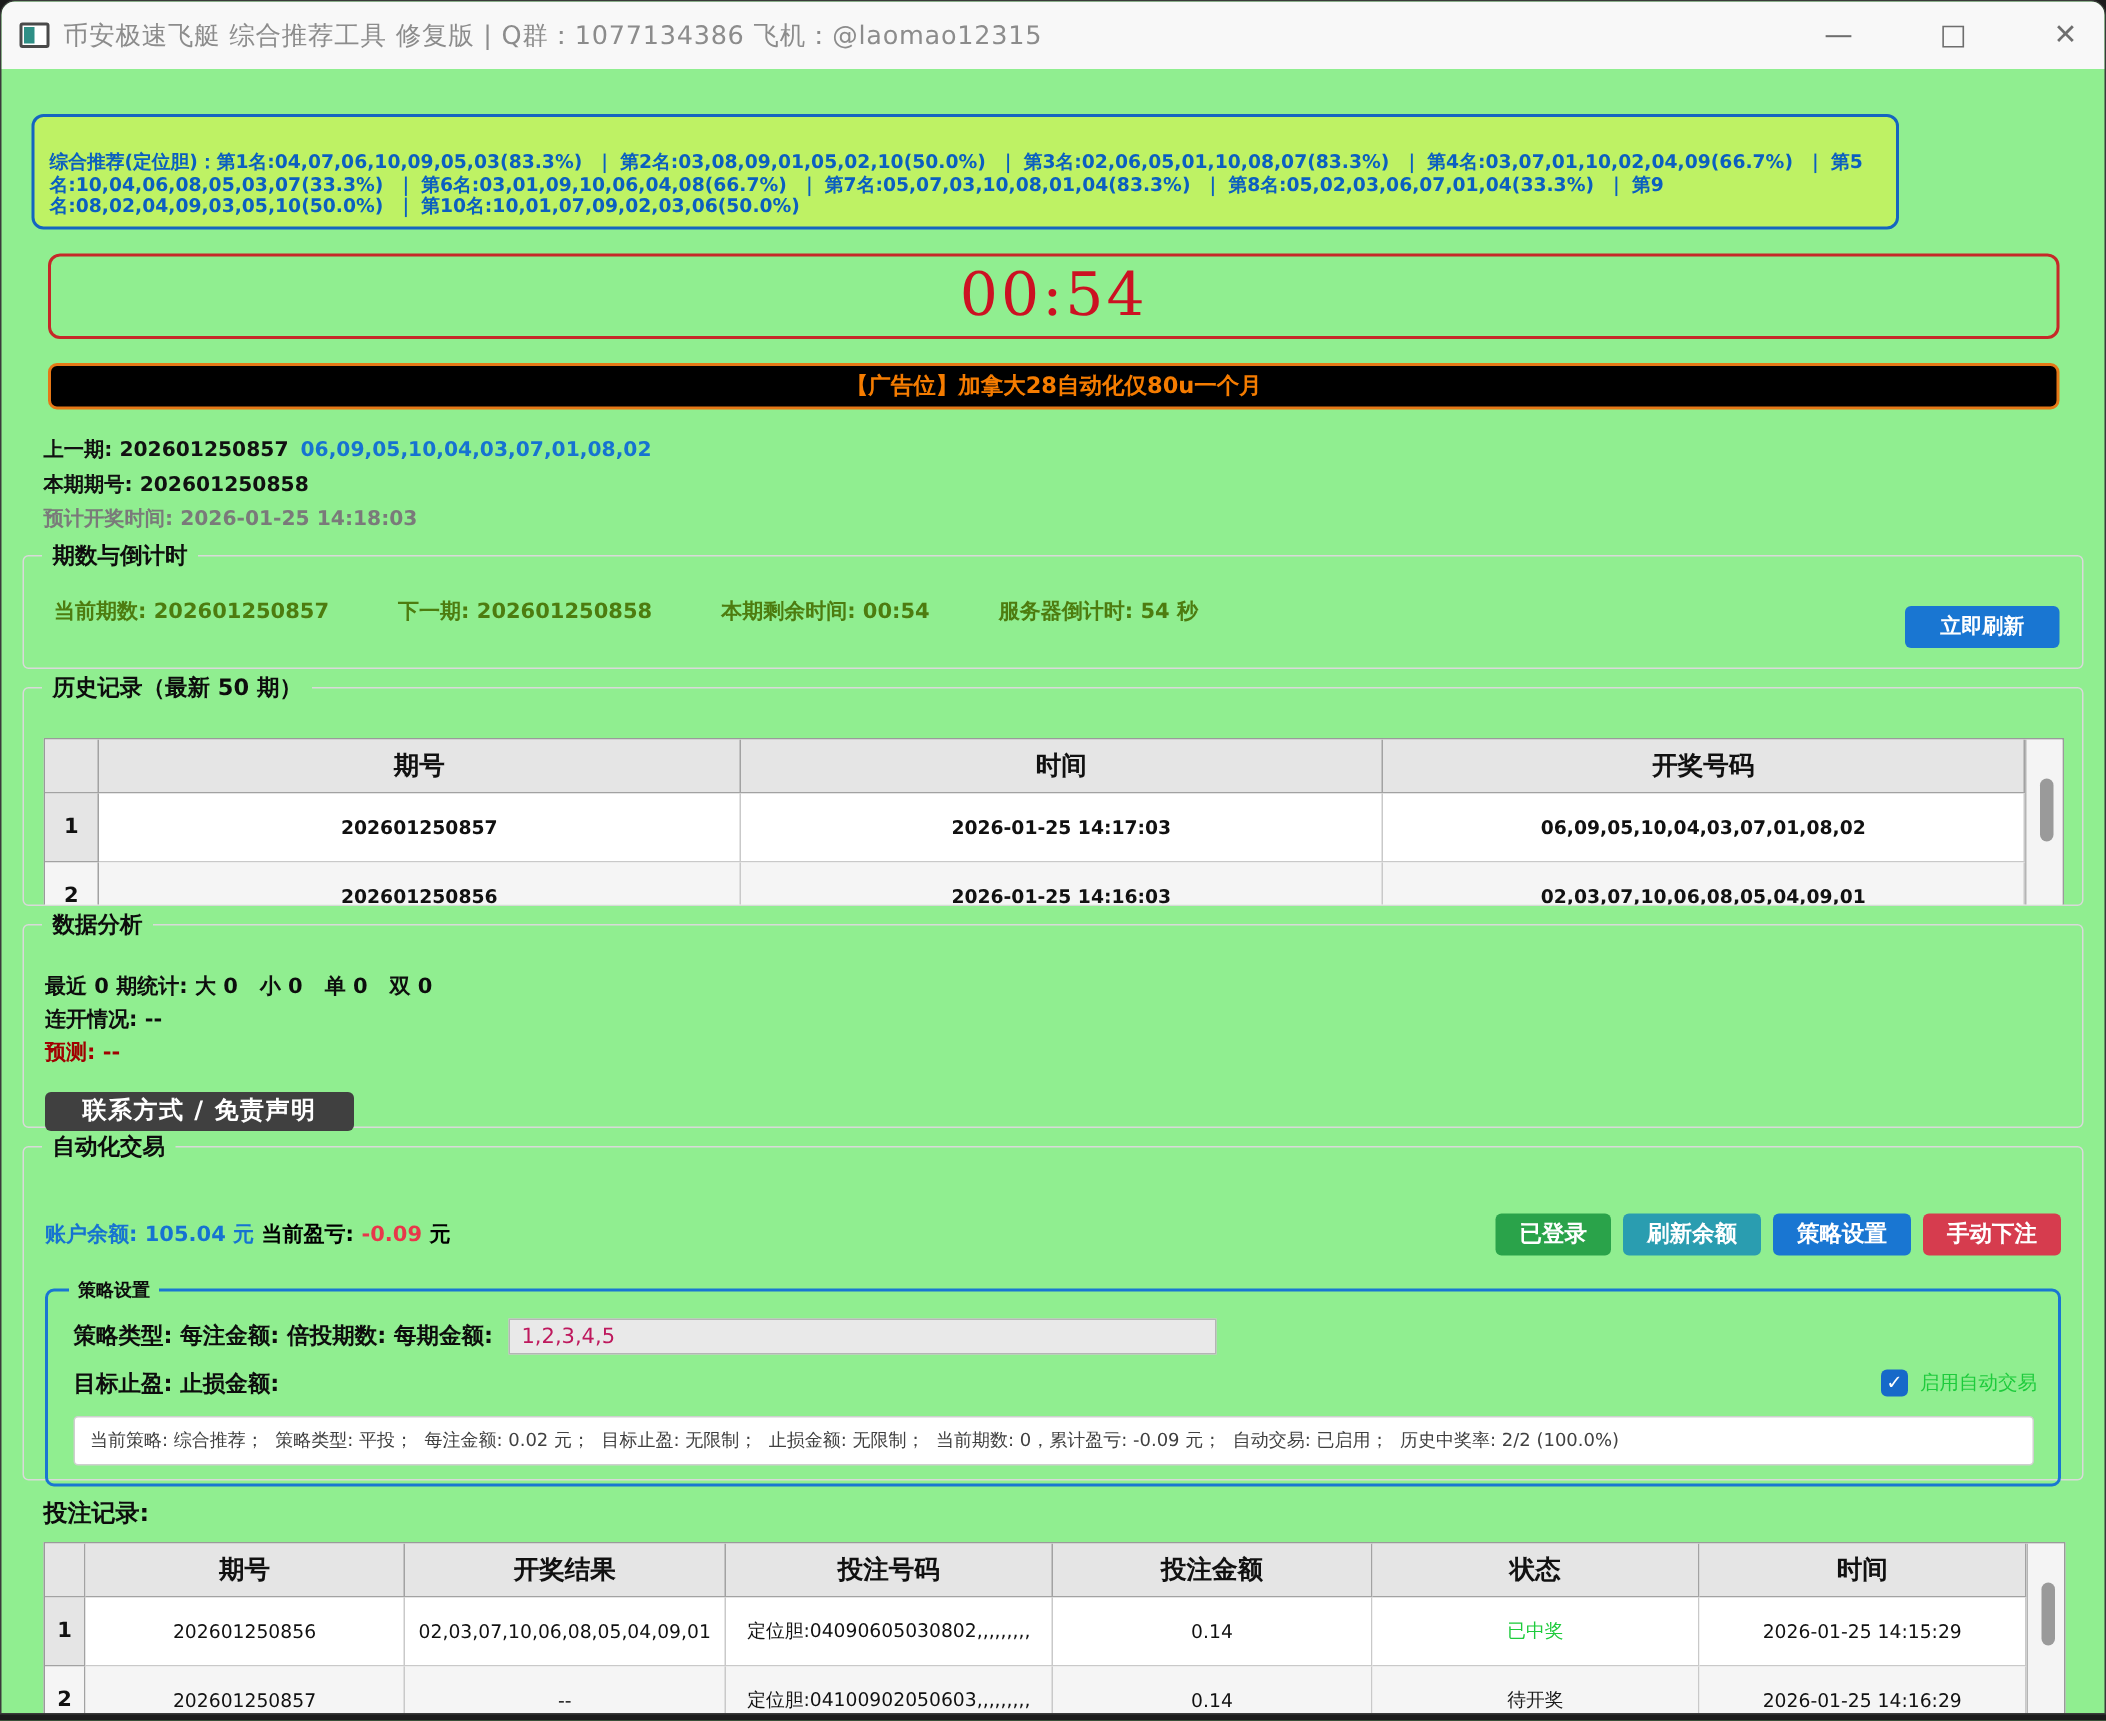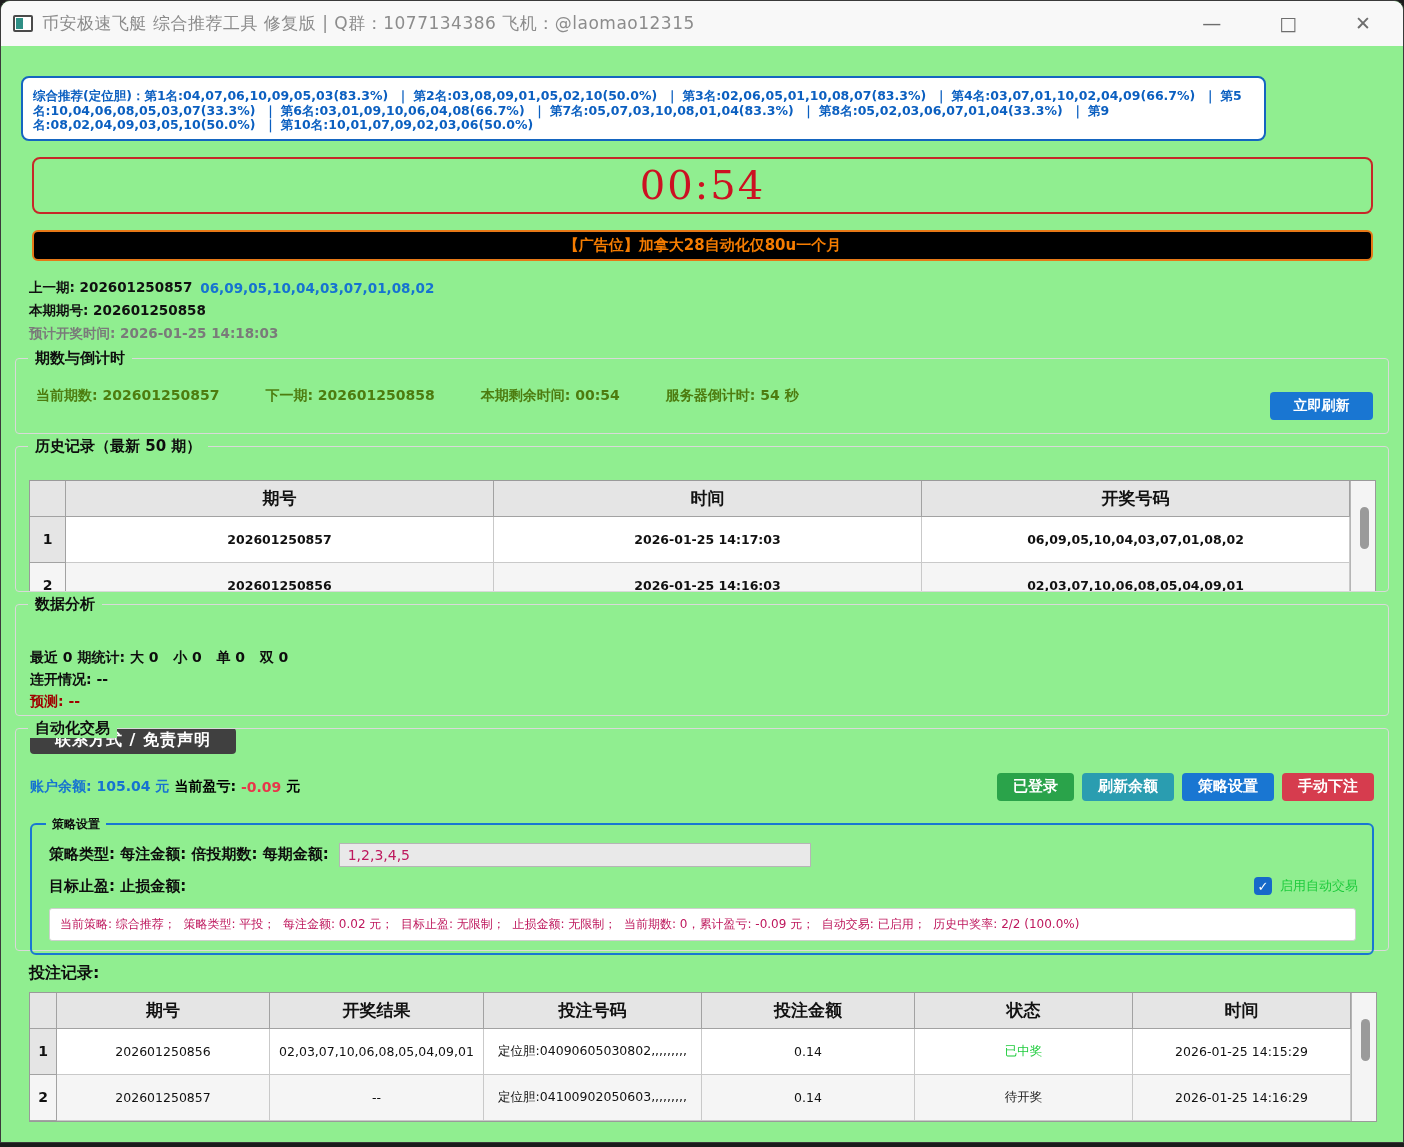--- a/index.html
+++ b/index.html
@@ -3,33 +3,33 @@
 <meta charset="utf-8">
 <style>
   * { margin:0; padding:0; box-sizing:border-box; }
   html,body { width:1404px; height:1147px; background:#1c1c1c; overflow:hidden;
               font-family:"DejaVu Sans", sans-serif; }
   .window { position:absolute; top:0; left:0; width:1404px; height:1143px;
             background:#90ee90; border-radius:10px 10px 0 0; overflow:hidden;
             border:1px solid #3a3a3a; }
   
   .titlebar { height:45px; background:#f8f8f8; display:flex; align-items:center;
-              padding:0 24px 0 12px; }
+              padding:0 10px 0 12px; }
   .app-icon { width:20px; height:17px; border:2px solid #4a4a4a; background:#fff;
               border-radius:2px; margin-right:9px; position:relative; flex:0 0 auto; }
   .app-icon::before { content:""; position:absolute; left:1px; top:1px; bottom:1px;
               width:7px; background:#2f8f86; }
   .win-title { font-size:17px; color:#8c8c8c; letter-spacing:.5px; white-space:nowrap; }
   .win-controls { margin-left:auto; display:flex; align-items:center; gap:58px;
               font-size:19px; color:#6e6e6e; padding-right:8px; }
   .win-controls span { cursor:default; line-height:1; }
   
   .reco-box { margin:30px 0 0 20px; width:1245px; min-height:51px;
-              background:#ffffff; border:2px solid #1565c0; border-radius:8px;
-              padding:11px 10px 6px; }
+              background:#bef264; border:2px solid #1565c0; border-radius:8px;
+              padding:23px 10px 6px; }
   .reco-text { color:#0b5fc0; font-weight:bold; font-size:12.5px; line-height:14.5px;
               white-space:pre-wrap; }
   
   .cd-box { margin:16px 30px 0 31px; height:57px; border:2px solid #c62828;
             border-radius:8px; display:flex; align-items:center; justify-content:center; }
   .cd-value { font-family:"DejaVu Serif", serif; font-size:40px; color:#cc1122;
               letter-spacing:2px; }
   
   .ad-box { margin:16px 30px 0 31px; height:31px; background:#000000;
             border:2px solid #e67817; border-radius:6px; display:flex;
@@ -71,21 +71,21 @@
         background:#9a9a9a; border-radius:5px; }
   
   .history-group { height:146px; }
   .history-clip { margin:33px 12px 0 13px; height:111px; overflow:hidden; }
   .h-rn { width:36px; }
   .h-col { width:428px; }
   .h-head { height:36px; }
   .h-row { height:46px; }
   .h-row .td { font-weight:bold; }
   
-  .analysis-group { height:112px; padding:44px 0 0 14px; }
+  .analysis-group { height:136px; padding:32px 0 0 14px; }
   .an-line { height:22px; font-size:14px; font-weight:bold; color:#0d0d0d;
              white-space:pre-wrap; }
   .darkred { color:#a00000; }
   .contact-btn { margin-top:13px; width:206px; height:26px; background:#404040;
              font-size:16px; letter-spacing:1px; }
   
   .auto-group { height:223px; }
   .balance-row { display:flex; align-items:center; margin:44px 14px 0 14px;
              font-size:14px; font-weight:bold; }
   .balance-row .u { margin-left:5px; }
@@ -108,21 +108,21 @@
              padding:0 8px; font-family:"DejaVu Sans", sans-serif; }
   .strat-row2 { display:flex; align-items:center; margin:10px 14px 0 17px;
              font-size:15px; font-weight:bold; color:#0d0d0d; }
   .auto-check { margin-left:auto; display:flex; align-items:center; gap:8px; }
   .checkbox { width:18px; height:18px; background:#1669c9; border-radius:4px;
              display:flex; align-items:center; justify-content:center;
              color:#fff; font-size:13px; cursor:pointer; }
   .auto-label { color:#1ecb3c; font-size:13px; font-weight:normal; }
   .status-bar { margin:12px 16px 0 17px; height:33px; background:#fff;
              border:1px solid #cfcfcf; border-radius:3px; display:flex;
-             align-items:center; padding:0 10px; font-size:12px; color:#be185d;
+             align-items:center; padding:0 10px; font-size:12px; color:#404040;
              white-space:pre-wrap; overflow:hidden; }
   
   .bet-title { margin:12px 0 0 28px; font-size:16px; font-weight:bold; color:#0d0d0d; }
   .bet-tbl { margin:8px 0 0 28px; width:1348px; }
   .b-rn { width:27px; }
   .b-c1 { width:213px; } .b-c2 { width:214px; } .b-c3 { width:218px; }
   .b-c4 { width:213px; } .b-c5 { width:218px; } .b-c6 { width:218px; }
   .b-head { height:36px; }
   .b-row { height:46px; }
 </style>

